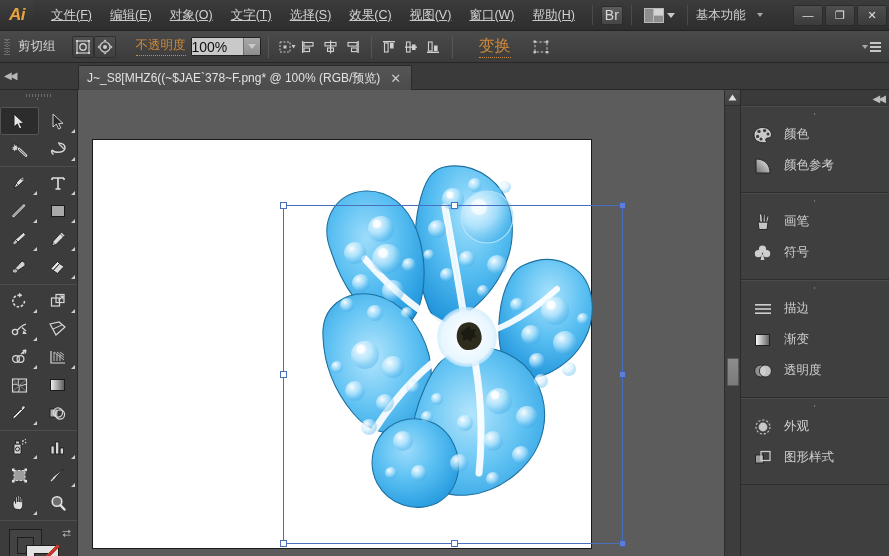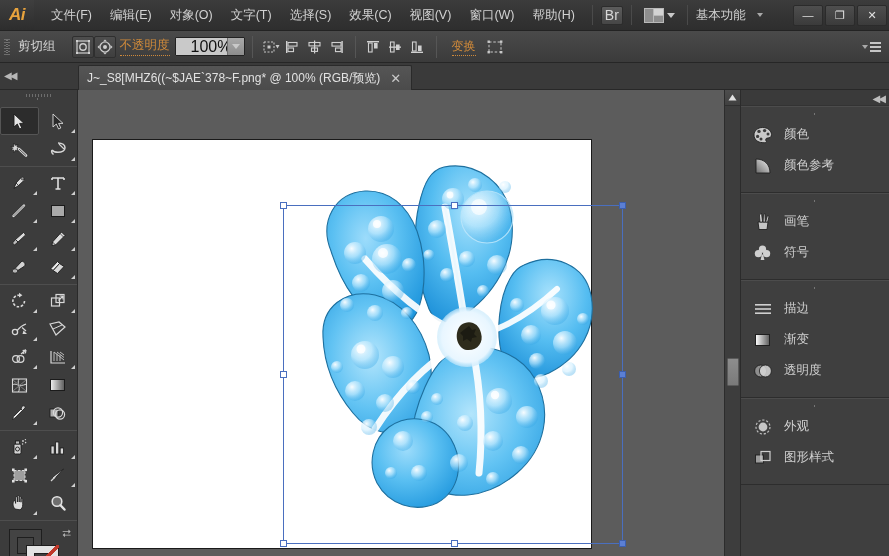--- a/index.html
+++ b/index.html
@@ -20,21 +20,21 @@
     background: linear-gradient(to bottom, #3c3c3c 0%, #343434 50%, #2e2e2e 100%);
     border-bottom: 1px solid #232323;
     display: flex; align-items: center;
   }
   .ai-logo {
     width: 34px; height: 30px; display: flex; align-items: center;
     justify-content: center; color: #e8a33d; font-weight: bold;
     font-size: 17px; font-style: italic; letter-spacing: -0.5px;
     background: linear-gradient(to bottom,#3f3f3f,#2d2d2d);
   }
-  .menu-items { display: flex; align-items: center; margin-left: 8px; }
+  .menu-items { display: flex; align-items: center; margin-left: 8px; text-decoration: underline; }
   .menu-item {
     padding: 3px 9px; color: #d2d2d2; font-size: 12.5px;
     white-space: nowrap; cursor: default;
   }
   .mb-sep { width: 1px; height: 20px; background: #262626;
             border-right: 1px solid #4a4a4a; margin: 0 8px; }
   .br-btn {
     width: 22px; height: 19px; background: linear-gradient(to bottom,#5c5c5c,#464646);
     border: 1px solid #2c2c2c; border-radius: 2px; color: #d8d8d8;
     font-size: 14px; display:flex; align-items:center; justify-content:center;text-align:right;
@@ -68,33 +68,33 @@
     background-repeat: repeat; }
   .grip i { display:block; width:2px;height:14px;margin:3px 0 0 2px;
     background-image: repeating-linear-gradient(to bottom,#757575 0 1px,#3c3c3c 1px 2px); }
   .cb-label { color:#d5d5d5; font-size:12.5px; margin-right:16px; }
   .cb-sep { width:1px; height:22px; background:#323232; border-right:1px solid #565656; margin:0 7px; }
   .icon-btn {
     width:22px; height:22px; display:flex; align-items:center; justify-content:center;
     border-radius:2px;
   }
   .icon-btn.framed { border:1px solid #2f2f2f; background:linear-gradient(to bottom,#4e4e4e,#3f3f3f); }
-  .opacity-label { color:#d08a3a; font-size:12.5px; margin:0 5px 0 4px;
+  .opacity-label { color:#d08a3a; font-size:12.5px; margin:0 5px 0 20px;
                    border-bottom:1px dotted #d08a3a; padding-bottom:1px; }
   .opacity-field {
     display:flex; align-items:stretch; height:19px; width:70px;
     background:#c9c9c9; border:1px solid #222; border-radius:1px;
   }
   .opacity-field input {
-    flex:1; border:0; background:transparent; color:#111; font-size:16px;
-    padding-left:15px; font-family:"Liberation Sans",sans-serif; outline:none; width:10px;
+    flex:1; border:0; background:transparent; color:#111; font-size:14px;
+    padding-left:0; font-family:"Liberation Sans",sans-serif; outline:none; width:10px;
   }
   .opacity-drop { width:17px; background:linear-gradient(to bottom,#a9a9a9,#8d8d8d);
     border-left:1px solid #6f6f6f; display:flex; align-items:center; justify-content:center; }
-  .transform-label { color:#d08a3a; font-size:12px; margin:0 8px;
+  .transform-label { color:#d08a3a; font-size:16px; margin:0 19px;
                      border-bottom:1px dotted #d08a3a; }
   .cb-menu { margin-left:auto; margin-right:8px; display:flex; align-items:center; gap:2px; }
   .menu-lines { display:flex; flex-direction:column; gap:2px; }
   .menu-lines span { display:block; width:11px; height:2px; background:#c6c6c6; }
 
   
   .tabbar {
     position:absolute; left:0; top:63px; width:889px; height:27px;
     background:#3a3a3a; border-bottom:1px solid #282828;
   }

